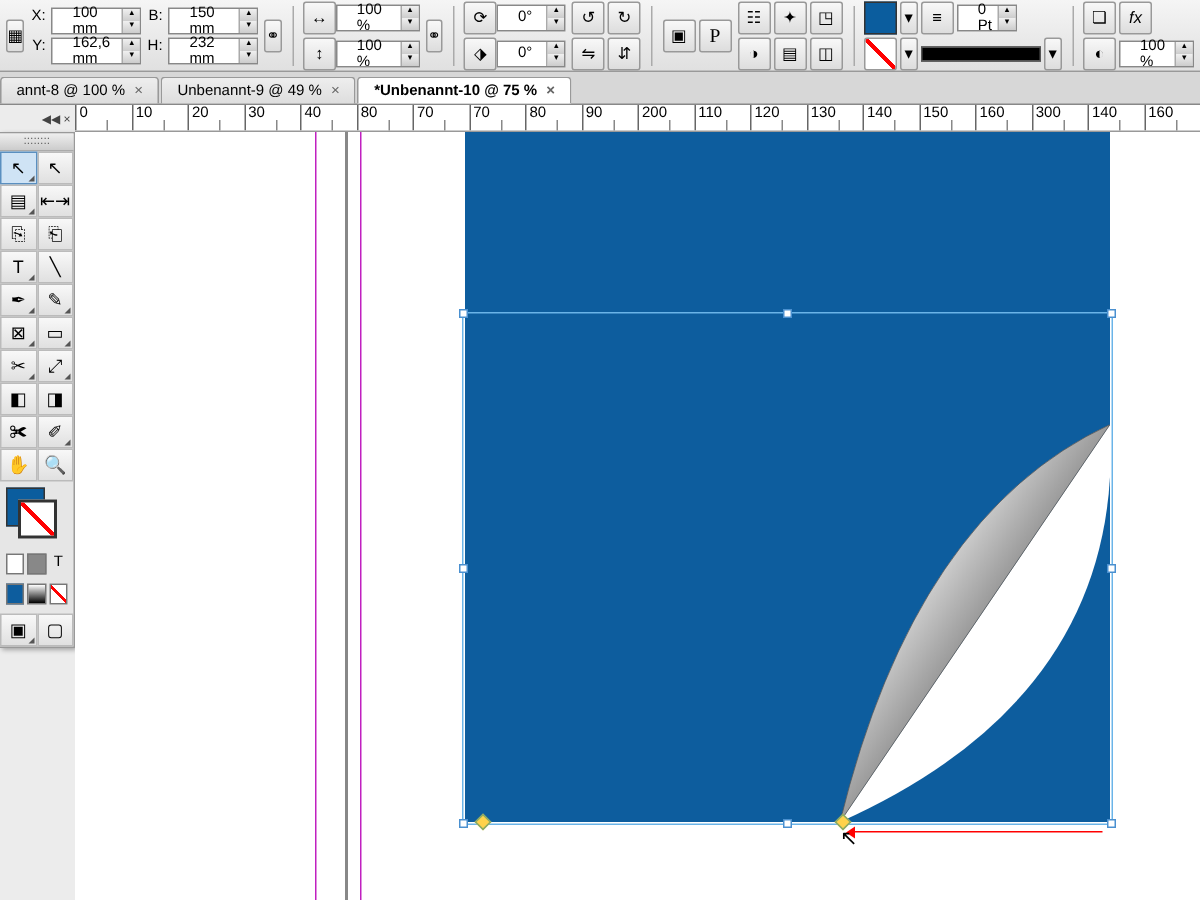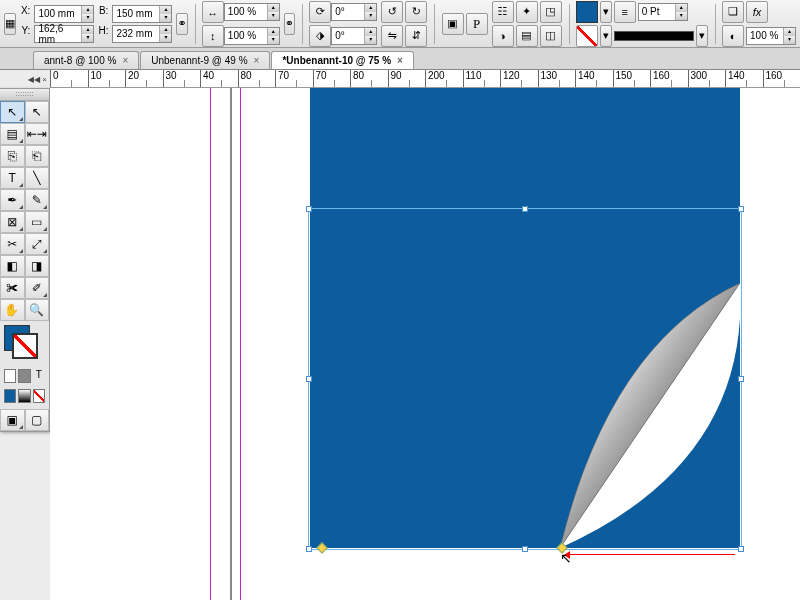--- a/index.html
+++ b/index.html
@@ -2,35 +2,35 @@
 <html><head>
 <meta charset="utf-8">
 <style>
 * { box-sizing: border-box; margin: 0; padding: 0; font-family: Tahoma, sans-serif; font-size: 10px; }
 body { background: #ececec; width: 800px; height: 600px; overflow: hidden; position: relative; }
 
 
 .control-bar { background: linear-gradient(#f5f5f5,#e0e0e0); height: 48px; border-bottom: 1px solid #999; display: flex; align-items: center; padding: 2px 4px; gap: 4px; }
 .coord-group { display: grid; grid-template-columns: 12px 60px; gap: 2px; }
 .coord-group label { text-align: right; padding-right: 2px; }
-.num-input { display: flex; align-items: center; background: #fff; border: 1px solid #888; height: 18px; }
+.num-input { display: flex; align-items: center; background: #fff; border: 1px solid #888; height: 18px; padding-left: 10px; }
 .num-input span { flex: 1; padding: 0 3px; }
 .spinner { width: 12px; display: flex; flex-direction: column; }
 .spinner div { height: 8px; background: linear-gradient(#f0f0f0,#ccc); border-left: 1px solid #aaa; font-size: 6px; text-align: center; line-height: 6px; }
 .sep { width: 1px; height: 40px; background: #aaa; margin: 0 3px; }
 .icon-btn { width: 22px; height: 22px; background: linear-gradient(#f8f8f8,#ddd); border: 1px solid #999; border-radius: 2px; display: flex; align-items: center; justify-content: center; font-size: 11px; }
 .pct-field { display: flex; align-items: center; }
 .pct-field .num-input { width: 56px; }
 .color-swatch { width: 22px; height: 22px; background: #0b5d9e; border: 1px solid #333; }
 .stroke-bar { width: 80px; height: 10px; background: #000; border: 1px solid #555; }
 .stacked { display: flex; flex-direction: column; gap: 2px; }
 .row { display: flex; gap: 2px; align-items: center; }
 
 
-.tabs { height: 22px; background: #d7d7d7; display: flex; align-items: flex-end; border-bottom: 1px solid #888; padding-left: 33px; }
+.tabs { height: 22px; background: #d7d7d7; display: flex; align-items: flex-end; border-bottom: 1px solid #888; }
 .tab { padding: 3px 10px; background: linear-gradient(#eee,#ddd); border: 1px solid #999; border-bottom: none; border-radius: 3px 3px 0 0; margin-right: 1px; display: flex; align-items: center; gap: 6px; font-size: 10px; }
 .tab.active { background: #fff; font-weight: bold; }
 .tab .close { font-size: 10px; color: #666; }
 
 
 .ruler-h { position: absolute; top: 70px; left: 50px; right: 0; height: 18px; background: #fff; border-bottom: 1px solid #999; display: flex; font-size: 8px; overflow: hidden; }
 .ruler-h .tick { width: 40px; border-left: 1px solid #666; padding-left: 2px; position: relative; }
 .ruler-h .tick::after { content:''; position:absolute; left:20px; top:10px; width:1px; height:8px; background:#888; }
 
 
@@ -184,21 +184,21 @@
         <div class="icon-btn">▤</div>
         <div class="icon-btn">◫</div>
       </div>
   </div>
   <div class="sep"></div>
   <div class="stacked">
     <div class="row">
         <div class="color-swatch"></div>
         <div class="icon-btn" style="width:12px">▾</div>
         <div class="icon-btn">≡</div>
-        <div class="num-input" style="width:50px">
+        <div class="num-input" style="width:40px">
           <span>0 Pt</span>
           <div class="spinner">
             <div>▴</div>
             <div>▾</div>
           </div>
         </div>
       </div>
     <div class="row">
         <div class="icon-btn" style="background:linear-gradient(45deg,transparent 45%,red 45%,red 55%,transparent 55%),#fff"></div>
         <div class="icon-btn" style="width:12px">▾</div>

